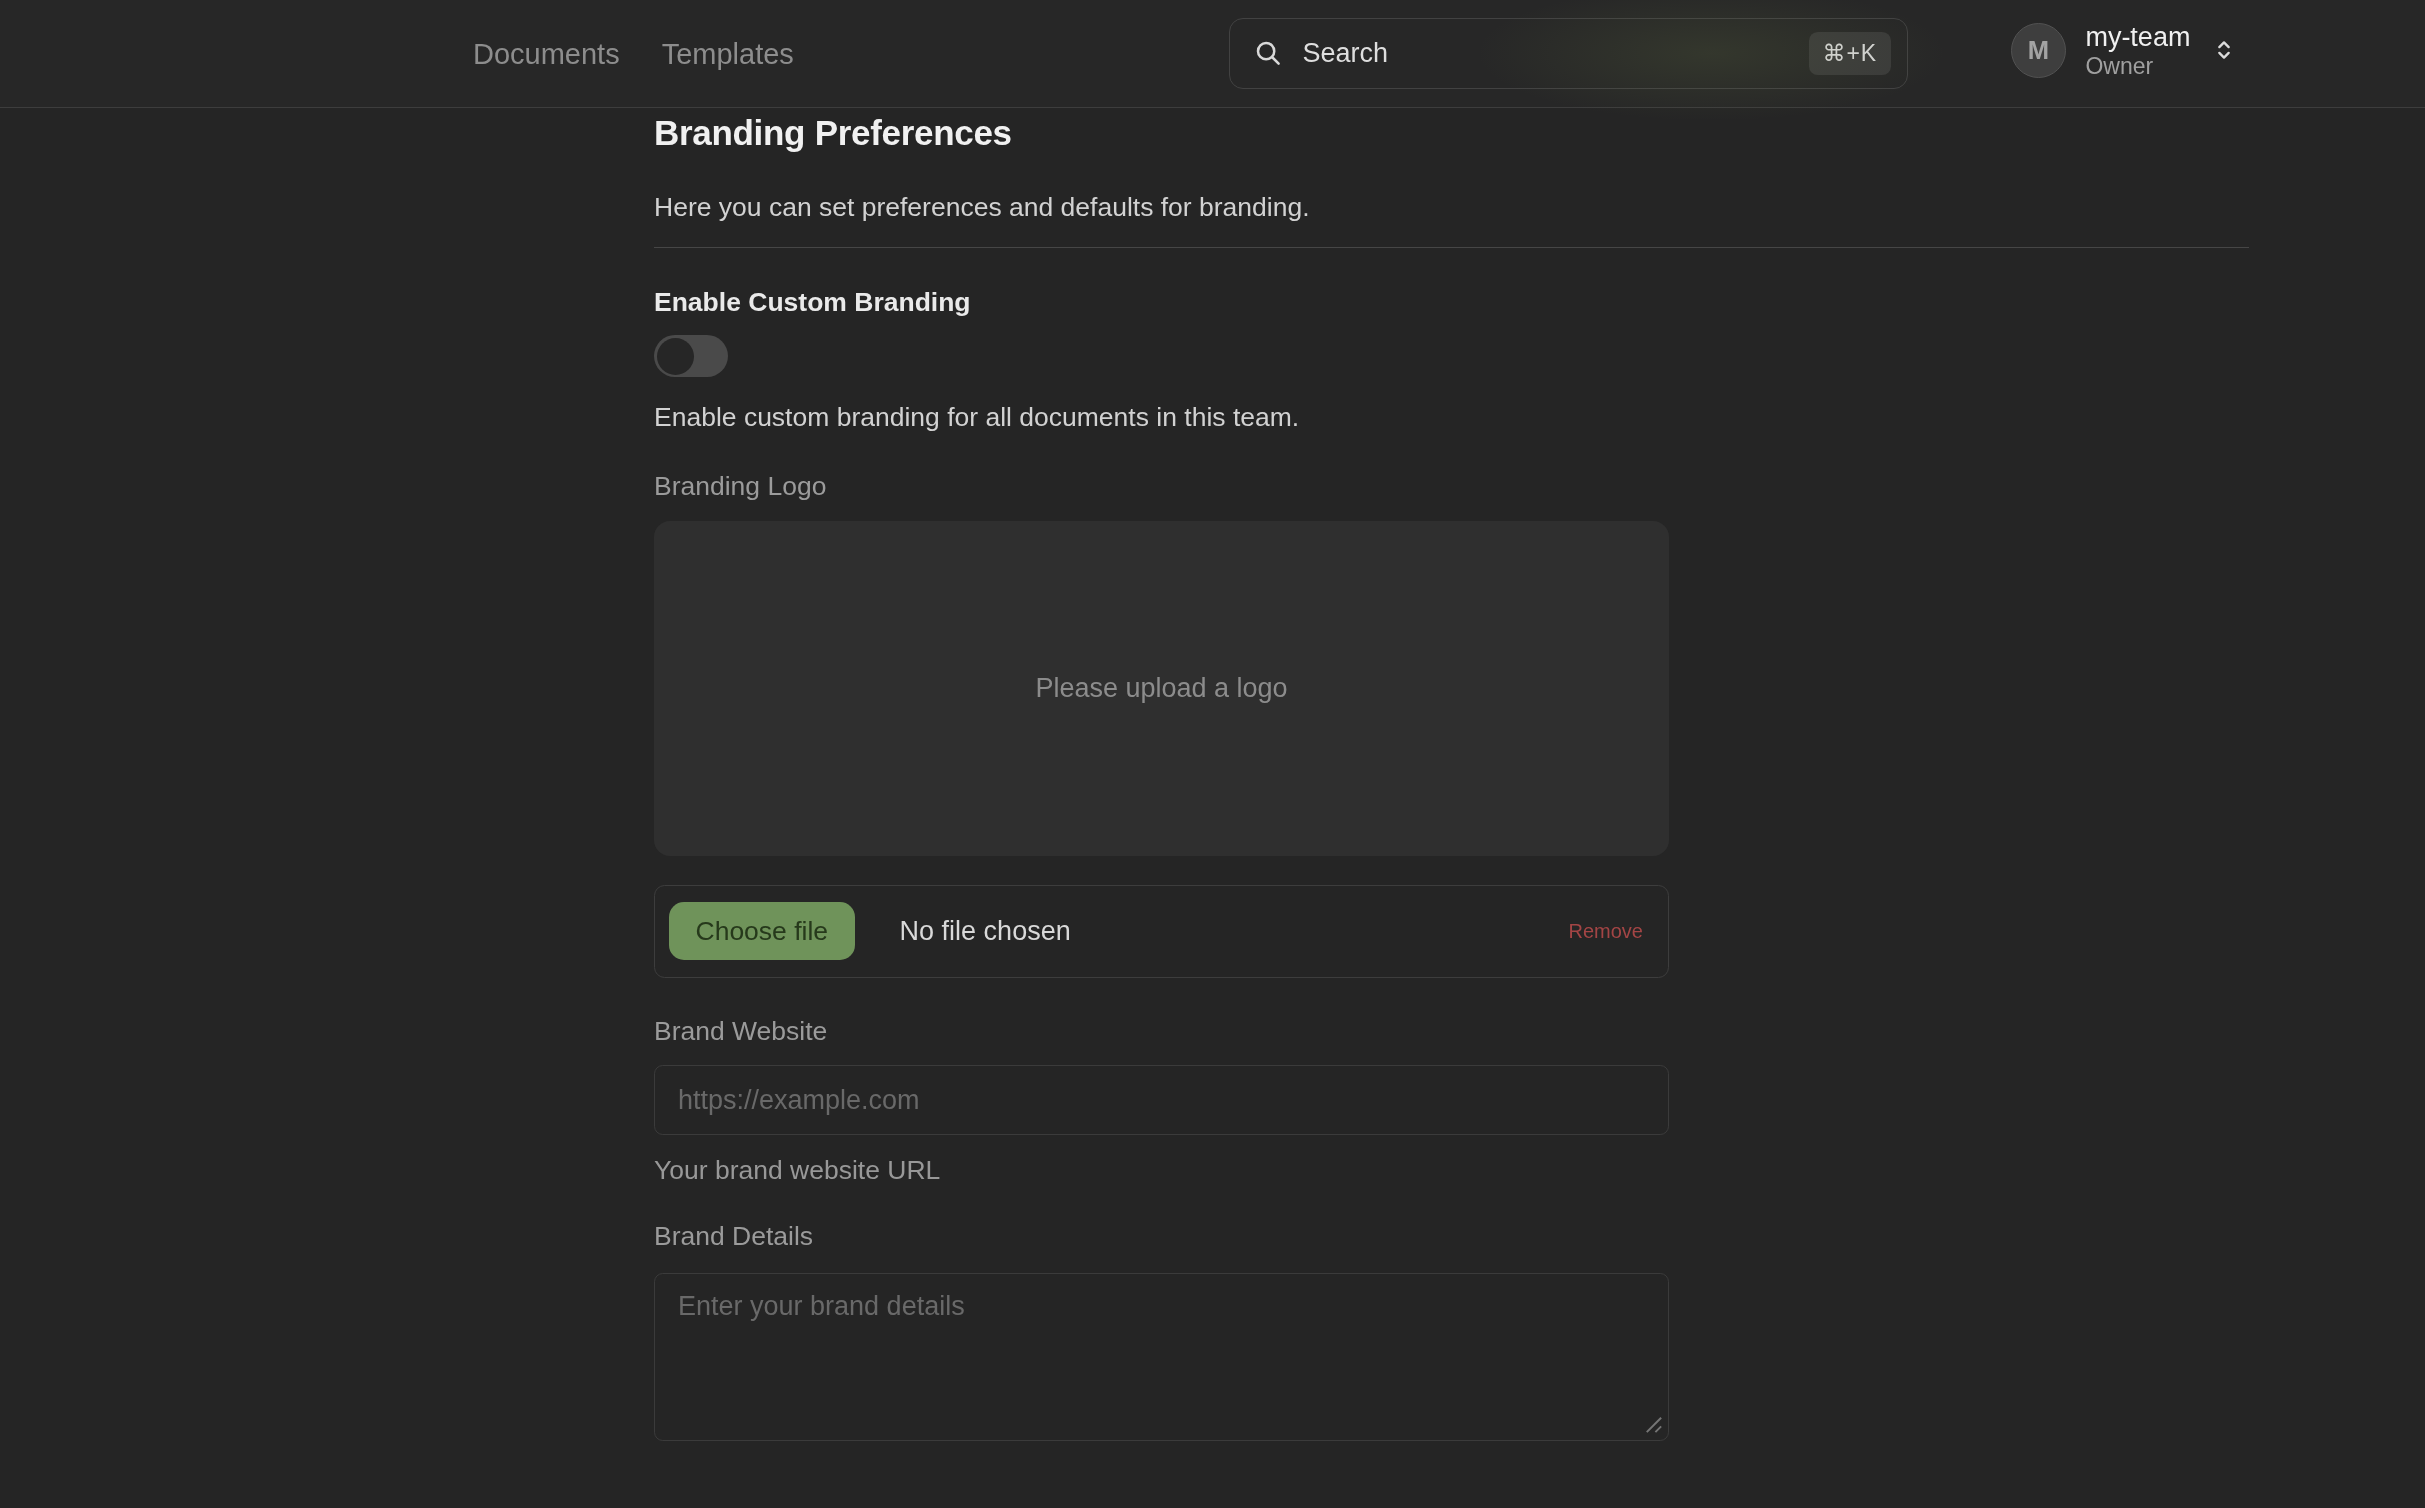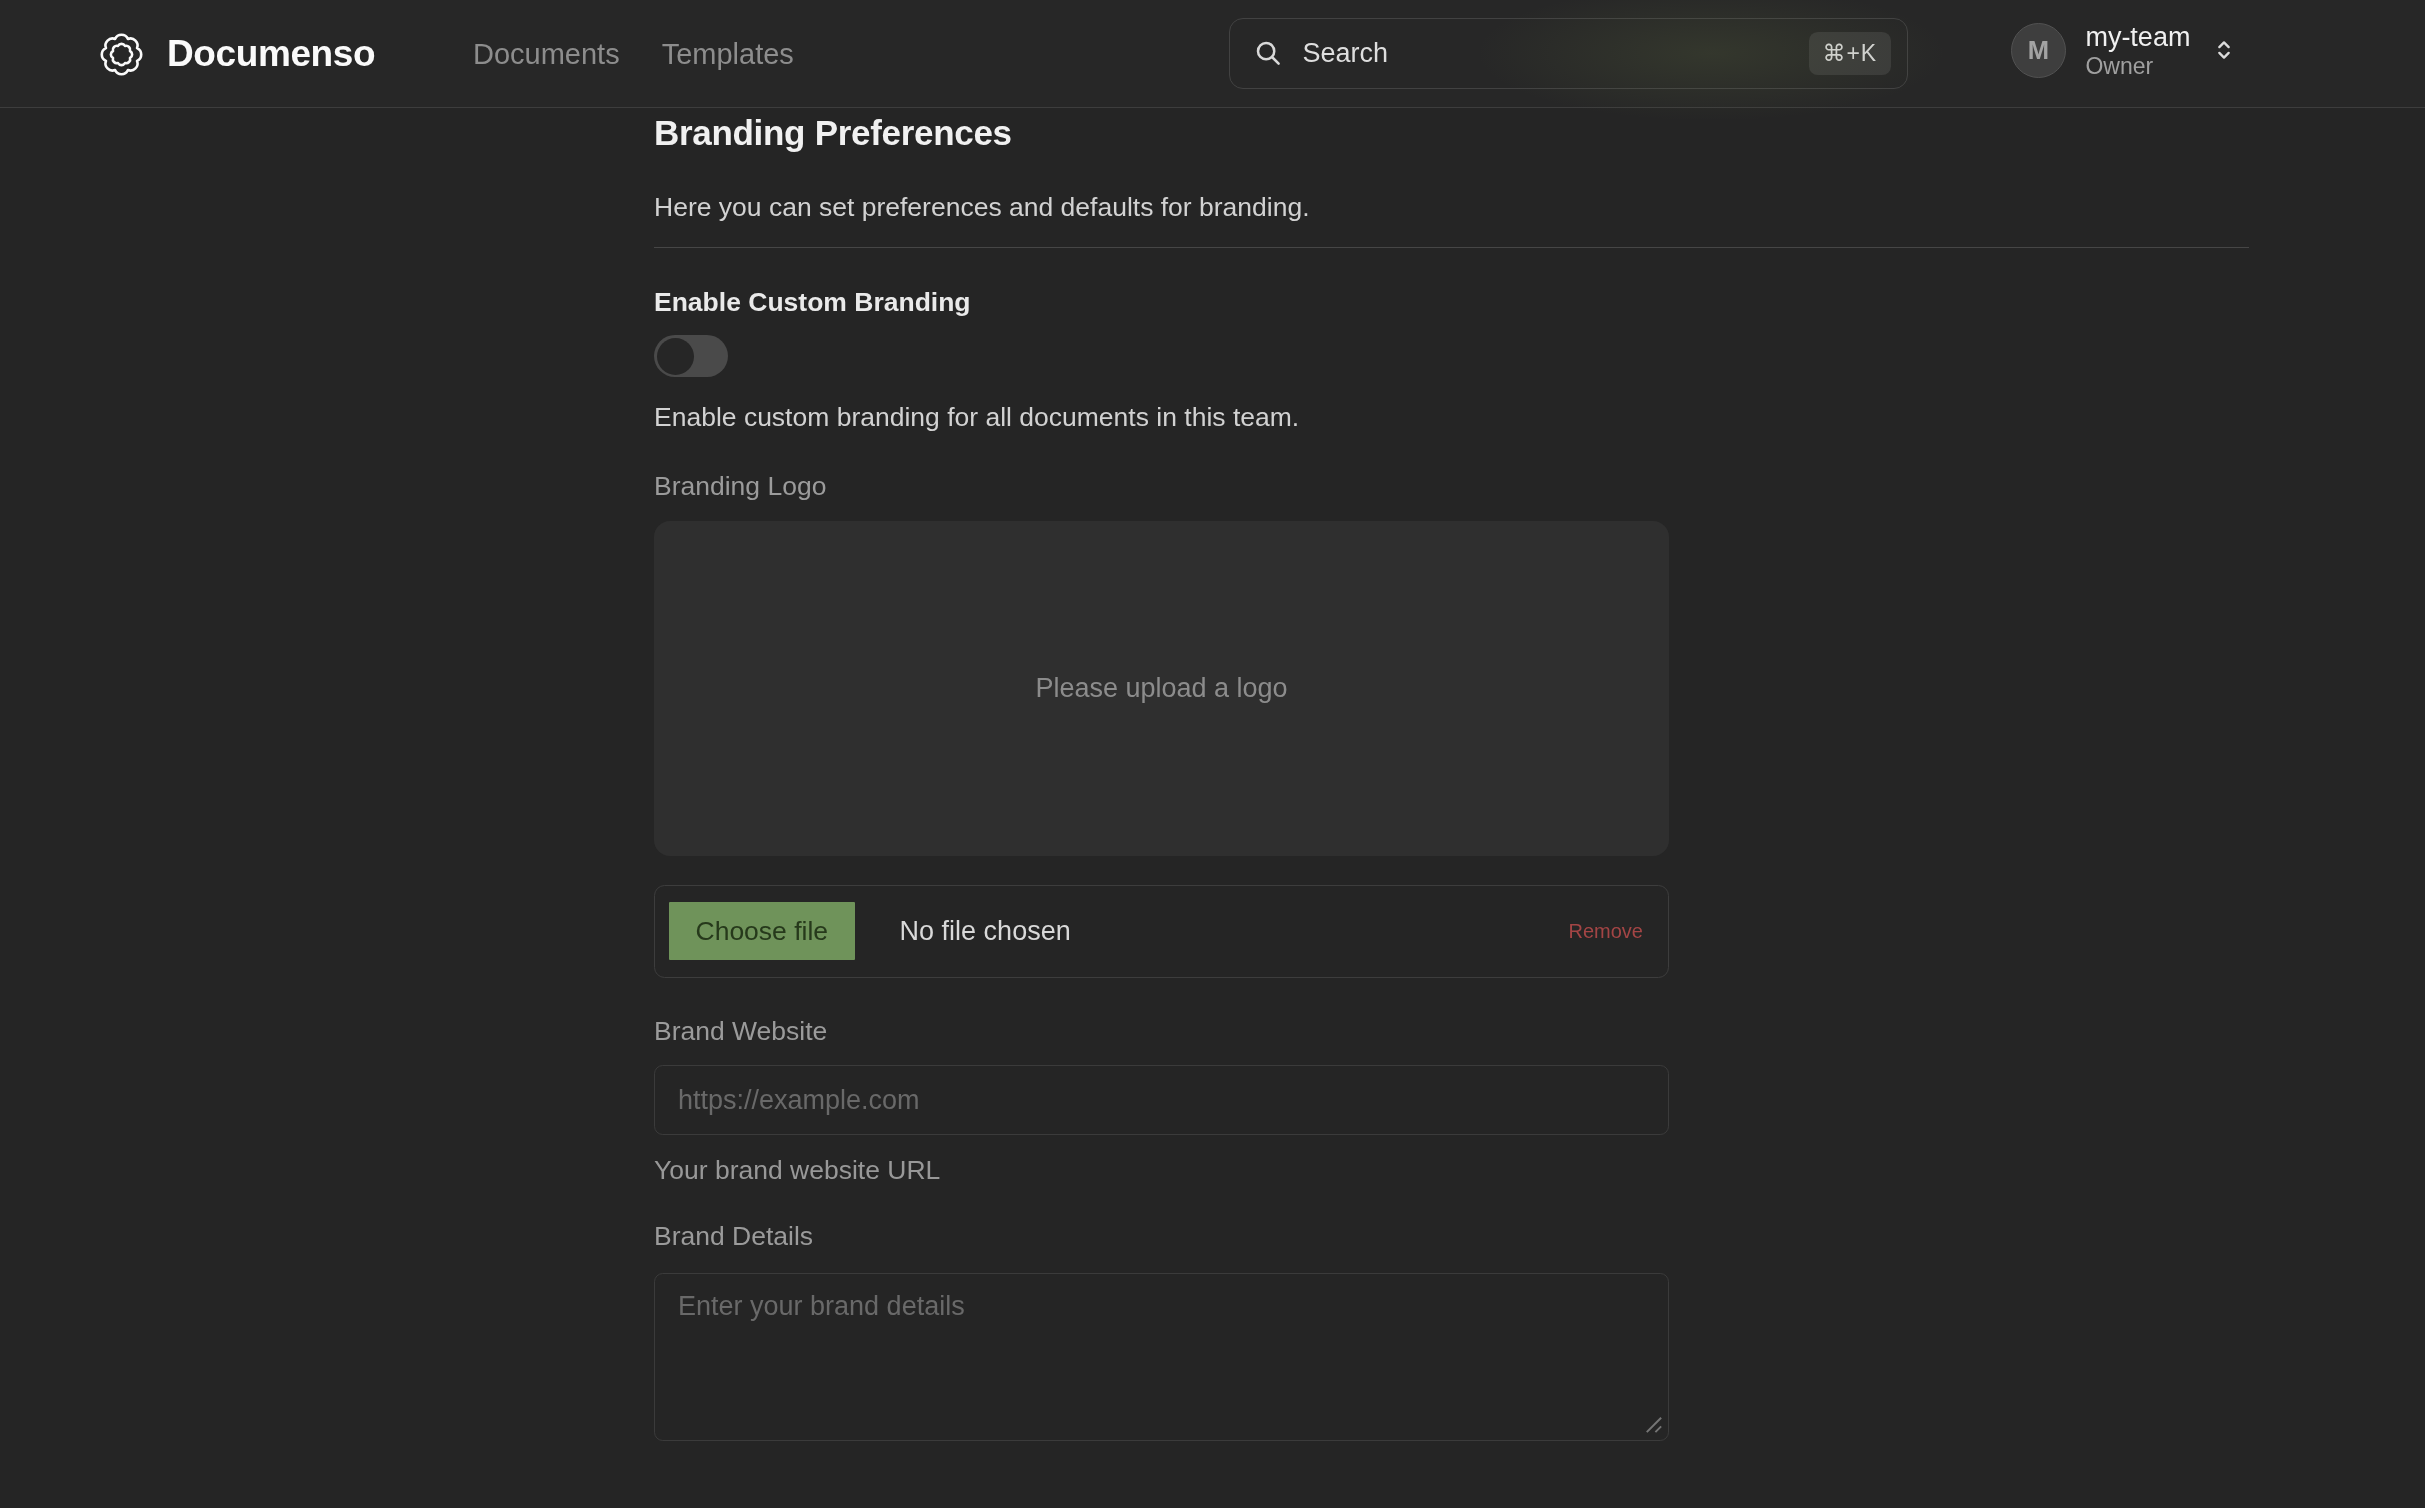--- a/index.html
+++ b/index.html
@@ -52,21 +52,21 @@
   .field-desc { margin-top:25px; font-size:26.5px; line-height:30px; color:#d2d2d2; }
 
   .mt-logo { margin-top:38px; }
   .dropzone { margin-top:18.5px; width:1015px; height:335px; background:#2f2f2f; border-radius:16px;
     display:flex; align-items:center; justify-content:center; cursor:pointer; }
   .dropzone span { font-size:27px; color:#8c8c8c; }
 
   .file-row { margin-top:29px; width:1015px; height:93px; border:1.8px solid #3d3d3d; border-radius:10.6px;
     display:flex; align-items:center; padding:0 25px 0 14px; }
   .choose-btn { height:58px; padding:0 26.5px; background:#6f935a; color:#26391b; border:none;
-    border-radius:1px; font-size:26.5px; font-family:inherit; cursor:pointer; }
+    border-radius:15px; font-size:26.5px; font-family:inherit; cursor:pointer; }
   .no-file { margin-left:45px; font-size:27px; color:#d9d9d9; flex:1; }
   .remove-btn { background:none; border:none; font-family:inherit; font-size:20px; font-weight:500;
     color:#a34545; cursor:pointer; }
 
   .help { margin-top:33px; font-size:26.5px; line-height:32px; color:#989898; }
   .help-tight { margin-top:18.5px; font-size:26.5px; line-height:32px; color:#989898; }
   .mt-field-label { margin-top:37px; }
   .mt-details-label { margin-top:34px; }
 
   .text-input { margin-top:18.5px; width:1015px; height:70px; background:transparent;
@@ -78,27 +78,20 @@
   textarea { width:1015px; height:168px; background:transparent; border:1.8px solid #3b3b3b;
     border-radius:8.8px; padding:17.6px 23px; font-size:27px; font-family:inherit; color:#e5e5e5;
     resize:none; outline:none; display:block; }
   textarea::placeholder { color:#696969; }
   .resize-grip { position:absolute; right:5.3px; bottom:5.3px; width:23px; height:23px; }
 </style>
 </head>
 <body>
 
 <header>
-  <div class="brand">
-    <svg viewBox="0 0 64 64" fill="none" stroke="#fafafa" stroke-width="3.4" stroke-linejoin="round">
-      <path d="M52.3 40.4 A9.2 9.2 0 0 1 40.4 52.3 A9.2 9.2 0 0 1 23.6 52.3 A9.2 9.2 0 0 1 11.7 40.4 A9.2 9.2 0 0 1 11.7 23.6 A9.2 9.2 0 0 1 23.6 11.7 A9.2 9.2 0 0 1 40.4 11.7 A9.2 9.2 0 0 1 52.3 23.6 A9.2 9.2 0 0 1 52.3 40.4 Z"></path>
-      <path d="M43.1 36.6 A5.2 5.2 0 0 1 36.6 43.1 A5.2 5.2 0 0 1 27.4 43.1 A5.2 5.2 0 0 1 20.9 36.6 A5.2 5.2 0 0 1 20.9 27.4 A5.2 5.2 0 0 1 27.4 20.9 A5.2 5.2 0 0 1 36.6 20.9 A5.2 5.2 0 0 1 43.1 27.4 A5.2 5.2 0 0 1 43.1 36.6 Z"></path>
-    </svg>
-    <span class="brand-name">Documenso</span>
-  </div>
 
   <nav>
     <a>Documents</a>
     <a>Templates</a>
   </nav>
 
   <div class="searchbar">
     <svg viewBox="0 0 24 24" fill="none" stroke="#d9d9d9" stroke-width="2" stroke-linecap="round">
       <circle cx="10.5" cy="10.5" r="6.5"></circle>
         <line x1="15.6" y1="15.6" x2="20.5" y2="20.5"></line>

